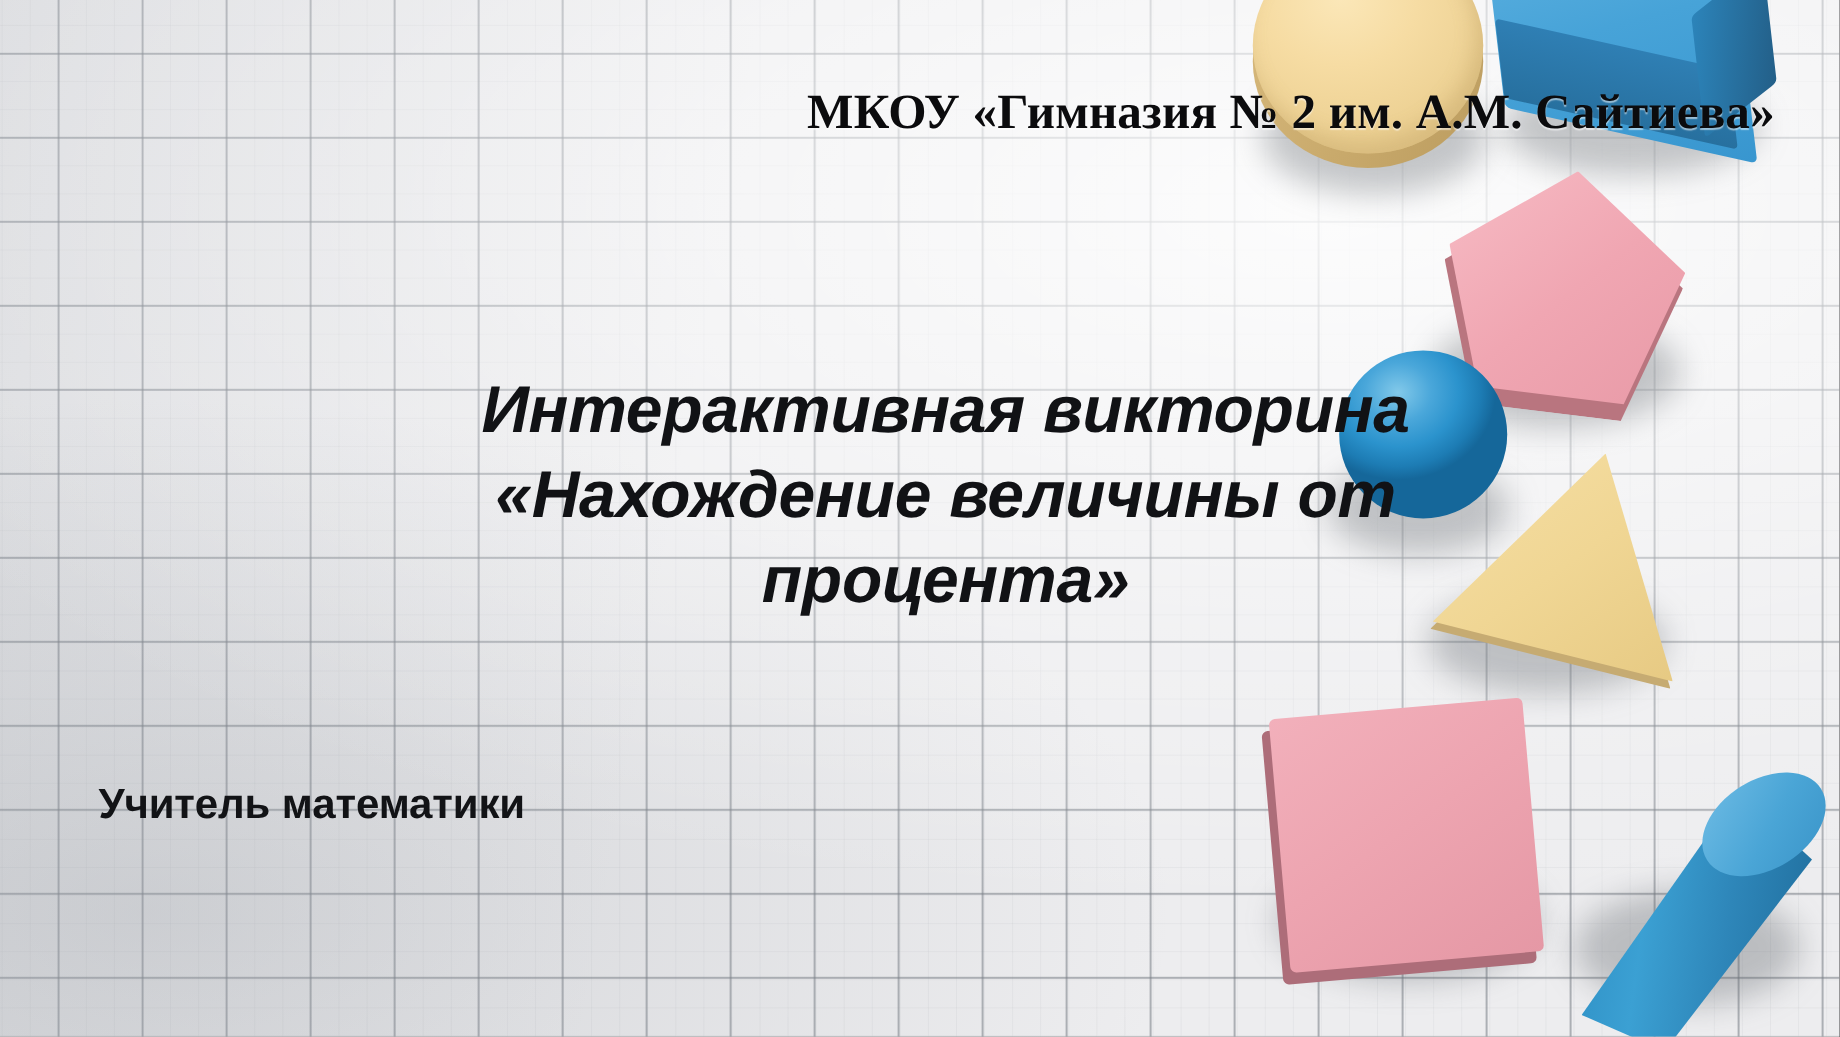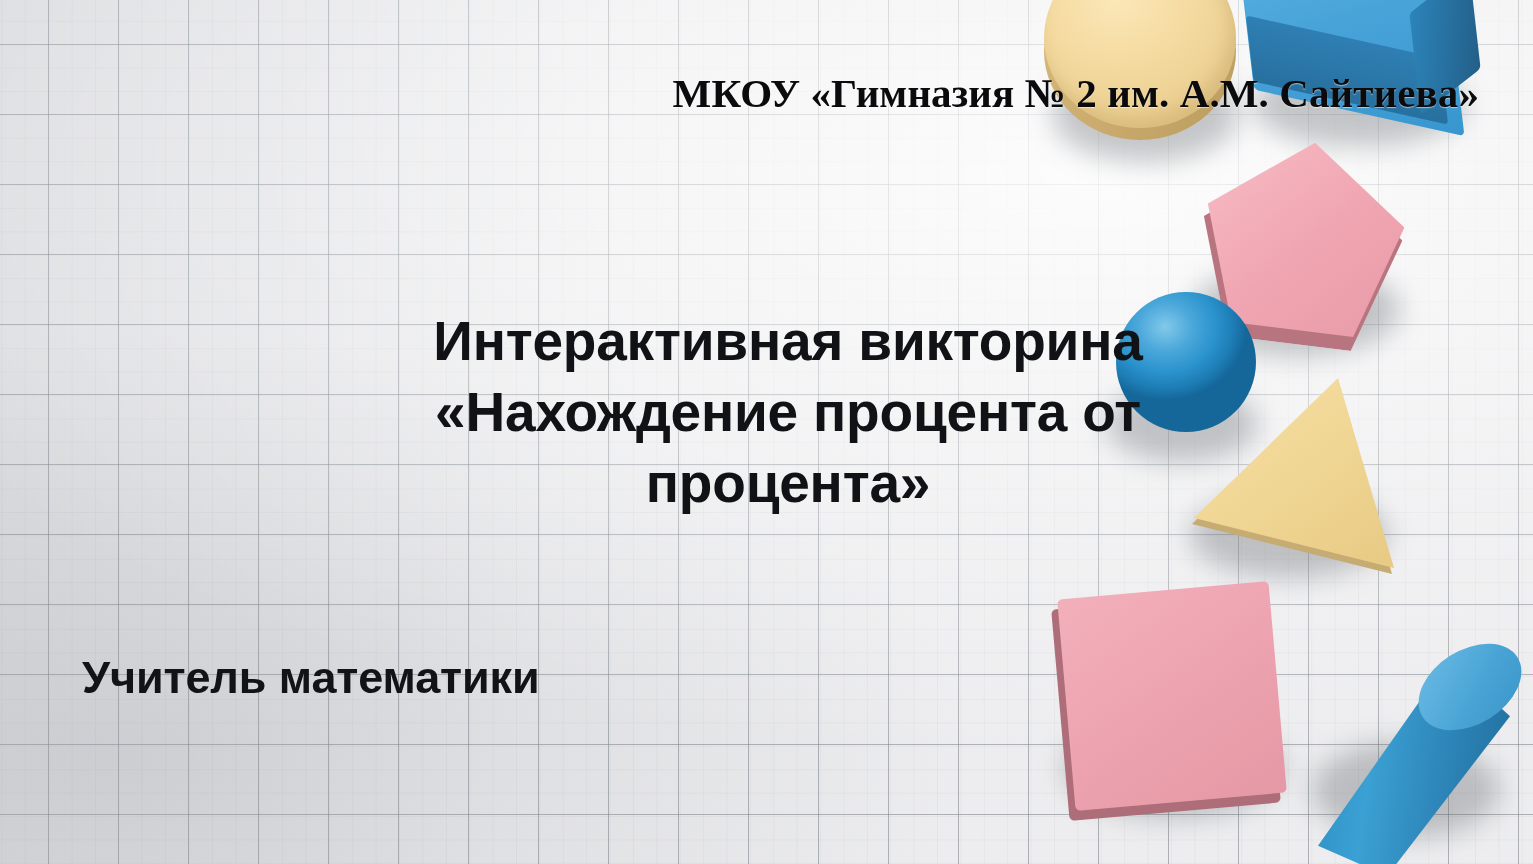--- a/index.html
+++ b/index.html
@@ -223,29 +223,30 @@
     position: absolute;
     left: 390px; top: 306px;
     width: 796px;
     text-align: center;
     font-family: "Liberation Sans", sans-serif;
     font-weight: 700;
     font-size: 55px;
     line-height: 1.29;
     color: #111215;
     letter-spacing: -.2px;
+    font-style: italic;
   }
   #main-title .tline { display: block; }
 
   #presenter-block {
     position: absolute;
     left: 82px; top: 646px;
     font-family: "Liberation Sans", sans-serif;
     font-weight: 700;
-    font-size: 45px;
+    font-size: 35px;
     line-height: 1.44;
     color: #121316;
     letter-spacing: -.1px;
   }
   #presenter-block .pline { display: block; white-space: nowrap; }
 </style>
 </head>
 <body>
 
 <div id="slide">
@@ -294,21 +295,21 @@
   <div class="shape-shadow" style="left:1312px; top:742px; width:188px; height:96px;"></div>
   <div class="shape" id="blue-cone">
     <div class="body"></div>
     <div class="cap"></div>
   </div>
 
   <div id="header-title">МКОУ «Гимназия № 2 им. А.М. Сайтиева»</div>
 
   <div id="main-title">
     <span class="tline">Интерактивная викторина</span>
-    <span class="tline">«Нахождение процента от</span>
+    <span class="tline">«Нахождение величины от</span>
     <span class="tline">процента»</span>
   </div>
 
   <div id="presenter-block">
     <span class="pline">Учитель математики</span>
   </div>
 
 </div>
 
 </body></html>

